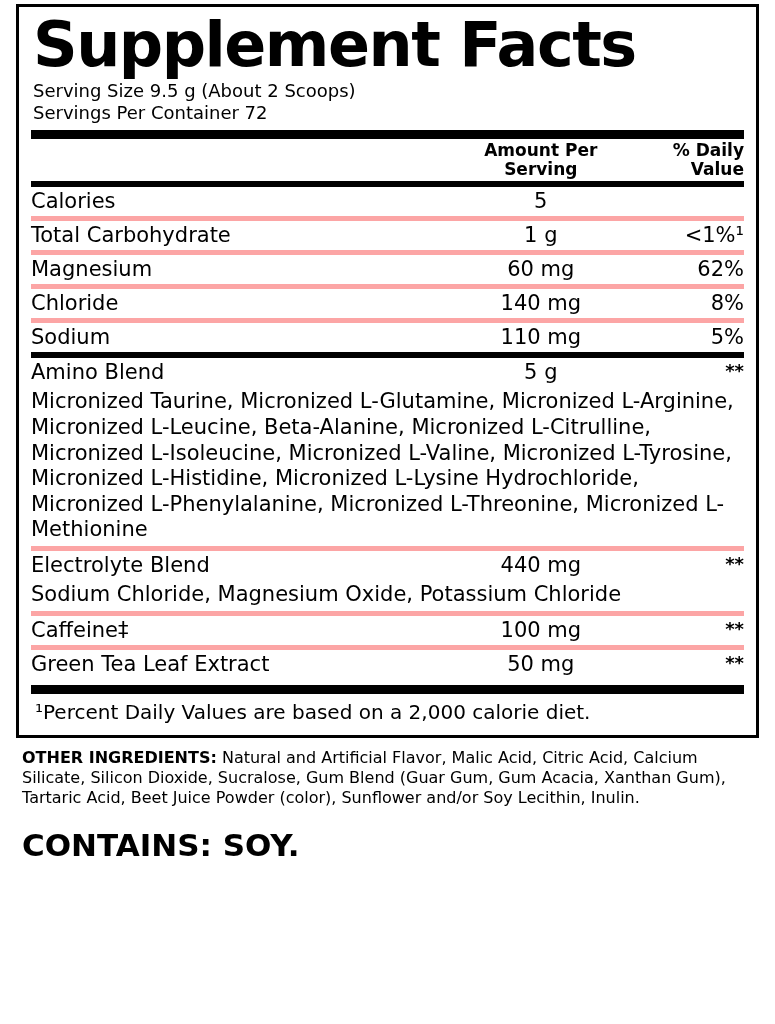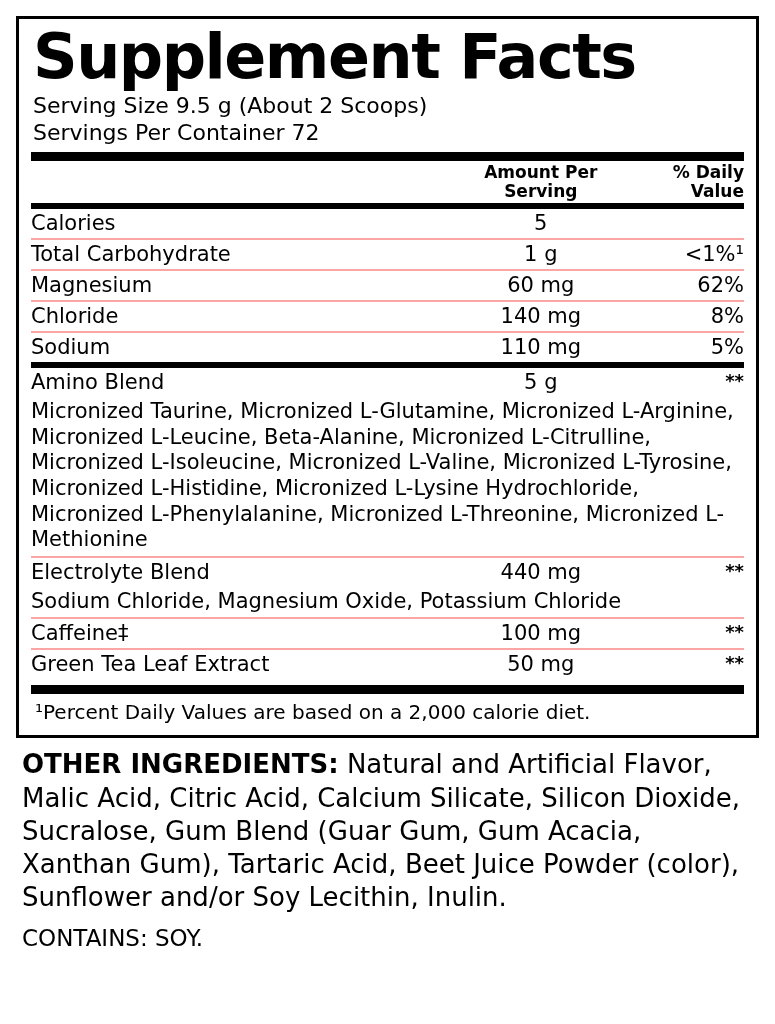--- a/index.html
+++ b/index.html
@@ -11,21 +11,21 @@
     width: 775px;
     height: 1024px;
     font-family: "DejaVu Sans", sans-serif;
     color: #000000;
     -webkit-font-smoothing: antialiased;
   }
   .page {
     width: 775px;
     height: 820px;
     box-sizing: border-box;
-    padding: 16px 16px 0 16px;
+    padding: 4px 16px 0 16px;
     position: relative;
   }
 
   
   .panel {
     border: 3px solid #000;
     box-sizing: border-box;
     padding: 6px 12px 10px 12px;
   }
 
@@ -33,21 +33,21 @@
     font-family: "DejaVu Sans", sans-serif;
     font-weight: bold;
     font-size: 62px;
     line-height: 0.98;
     letter-spacing: -1.5px;
     white-space: nowrap;
     margin: 2px 0 4px 2px;
   }
 
   .serving-line {
-    font-size: 22px;
+    font-size: 18px;
     line-height: 1.23;
     margin-left: 2px;
   }
 
   .rule-thick {
     border-top: 9px solid #000;
     margin: 6px 0 0 0;
   }
   .rule-med {
     border-top: 6px solid #000;
@@ -71,21 +71,21 @@
   .hdr-row td {
     font-weight: bold;
     font-size: 17px;
     line-height: 1.1;
     padding-bottom: 4px;
     padding-top: 3px;
   }
   .hdr-amt { text-align: center; }
   .hdr-dv  { text-align: right; }
 
-  .row-sep td { border-top: 2px solid #fca5a5; margin-top: 32px; }
+  .row-sep td { border-top: 5px solid #fca5a5; margin-top: 32px; }
 
   .bold { font-weight: normal; }
 
   .blend-sub {
     font-size: 21px;
     line-height: 1.22;
     padding-left: 14px;
     padding-top: 1px;
     padding-bottom: 3px;
   }
@@ -100,28 +100,28 @@
   .footnotes {
     font-size: 20px;
     line-height: 1.25;
     padding-left: 4px;
     margin-top: 6px;
   }
 
   
   .other {
     margin: 10px 4px 0 6px;
-    font-size: 26px;
+    font-size: 16px;
     line-height: 1.27;
   }
   .other b { font-weight: bold; }
   .contains {
-    margin: 11px 4px 0 6px;
-    font-size: 23px;
-    font-weight: normal;
+    margin: 18px 4px 0 6px;
+    font-size: 31px;
+    font-weight: bold;
   }
 </style>
 </head>
 <body>
 
 <div class="page">
 
   <div class="panel">
 
     <div class="sf-title">Supplement Facts</div>

